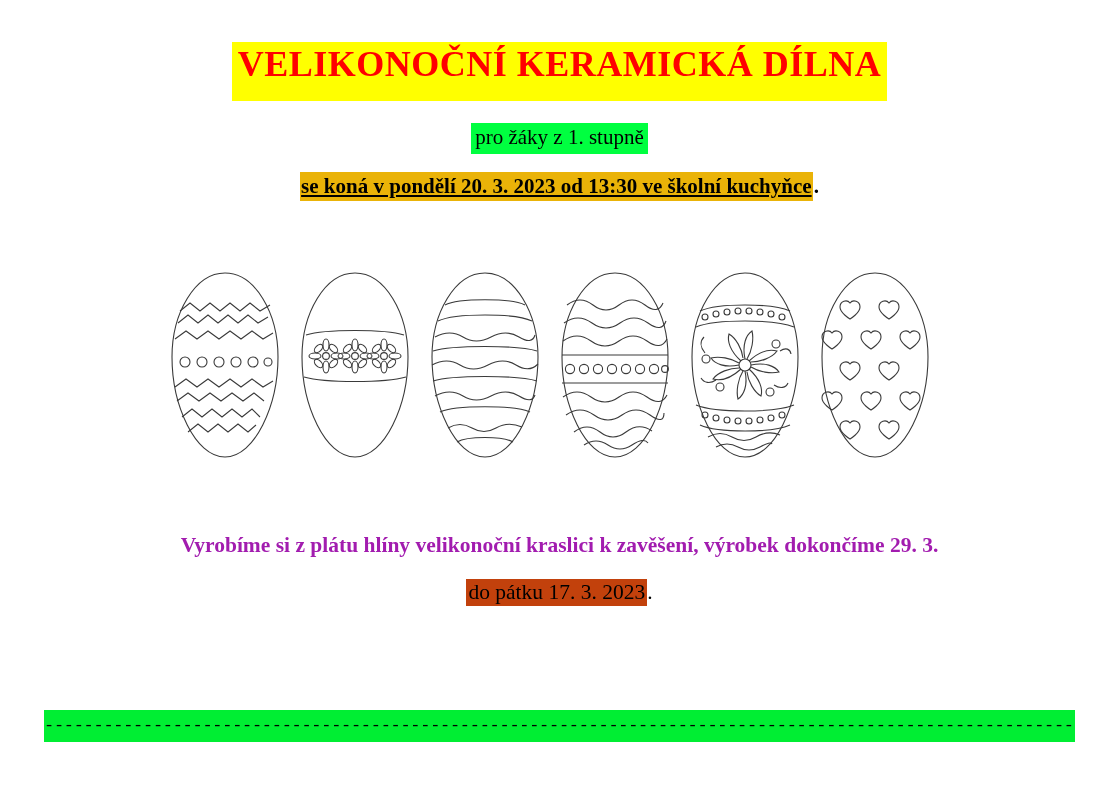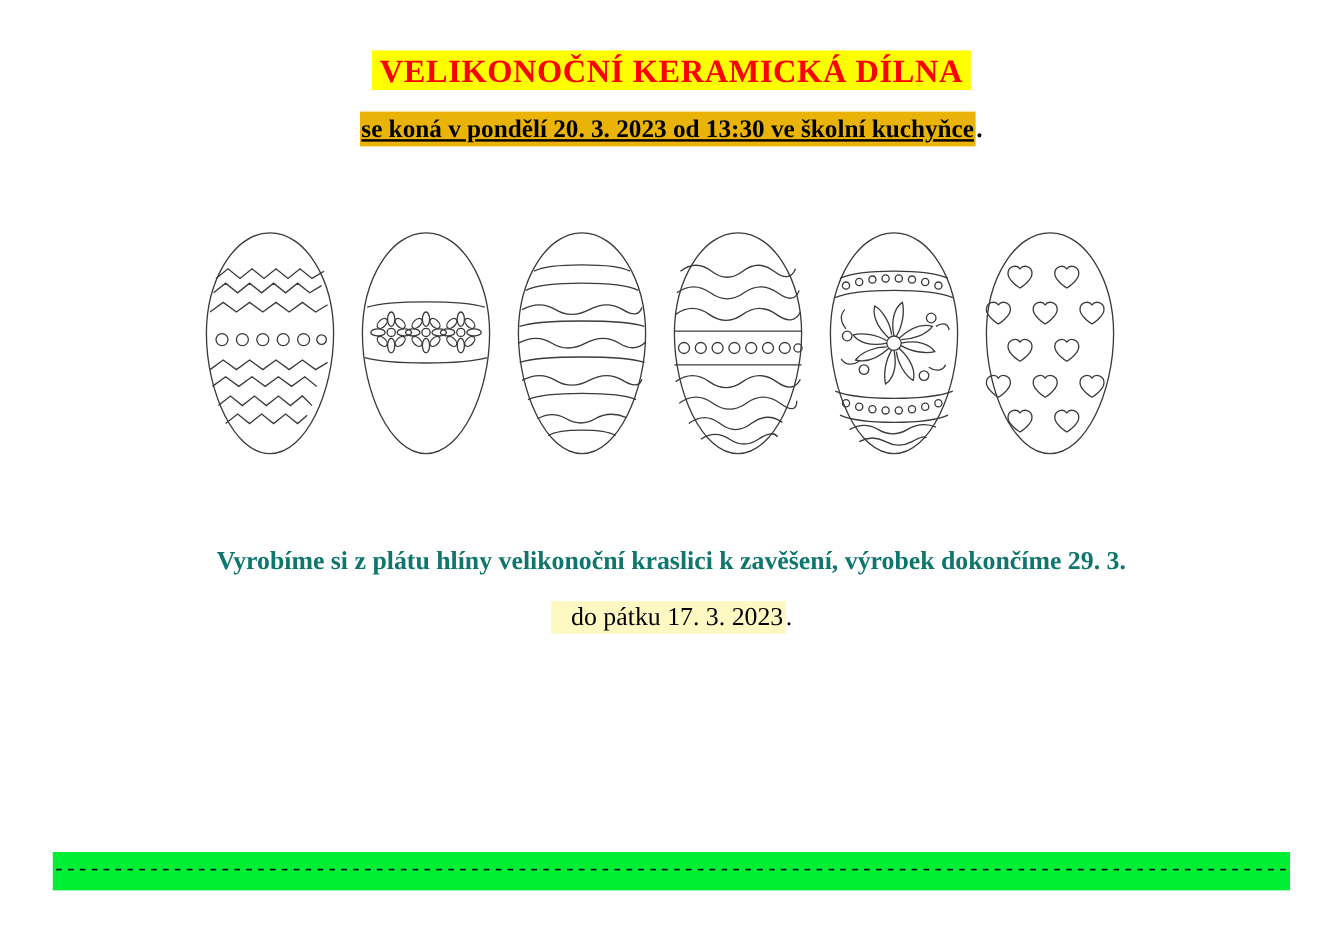--- a/index.html
+++ b/index.html
@@ -24,24 +24,24 @@
   .title-row {
     text-align: center;
     margin-top: 42px;
   }
   .title {
     display: inline-block;
     background: #ffff00;
     color: #ff0000;
     font-family: "Liberation Serif", serif;
     font-weight: bold;
-    font-size: 27px;
+    font-size: 36px;
     letter-spacing: 0.5px;
     line-height: 1.15;
-    padding: 2px 6px 0 6px;
+    padding: 2px 6px 16px 6px;
   }
 
   .subtitle-row {
     text-align: center;
     margin-top: 22px;
   }
   .subtitle {
     display: inline-block;
     background: #00ff40;
     font-size: 21px;
@@ -68,21 +68,21 @@
     margin-top: 66px;
     text-align: center;
   }
   .eggs {
     display: inline-block;
   }
 
   .line-red {
     text-align: center;
     margin-top: 64px;
-    color: #0f766e;
+    color: #a21caf;
     font-weight: bold;
     font-size: 21.5px;
   }
 
   .line-plain {
     text-align: center;
     margin-top: 21px;
     font-size: 21.5px;
   }
   .squiggle {
@@ -91,22 +91,22 @@
     text-decoration-style: wavy;
     text-decoration-thickness: 1px;
   }
 
   .line-deadline {
     text-align: center;
     margin-top: 22px;
     font-size: 21.5px;
   }
   .deadline-hl {
-    background: #fef9c3;
-    padding: 1px 2px 2px 17px;
+    background: #c2410c;
+    padding: 1px 2px 2px 2px;
   }
 
   .divider-wrap {
     position: absolute;
     left: 44px;
     right: 44px;
     top: 668px;
     height: 32px;
     background: #00ee33;
   }
@@ -126,20 +126,23 @@
 </style>
 </head>
 <body>
 
 <div class="page">
 
   <div class="title-row">
     <span class="title">VELIKONOČNÍ KERAMICKÁ DÍLNA</span>
   </div>
 
+  <div class="subtitle-row">
+    <span class="subtitle">pro žáky z 1. stupně</span>
+  </div>
 
   <div class="when-row">
     <span class="when-hl">se koná v pondělí 20. 3. 2023 od 13:30 ve školní kuchyňce</span><span class="when-dot">.</span>
   </div>
 
   <div class="eggs-wrap">
     <div class="eggs">
       <svg width="800" height="200" viewBox="0 0 800 200" xmlns="http://www.w3.org/2000/svg" fill="none" stroke="#3a3a3a" stroke-width="1.1">
 
         <g>

